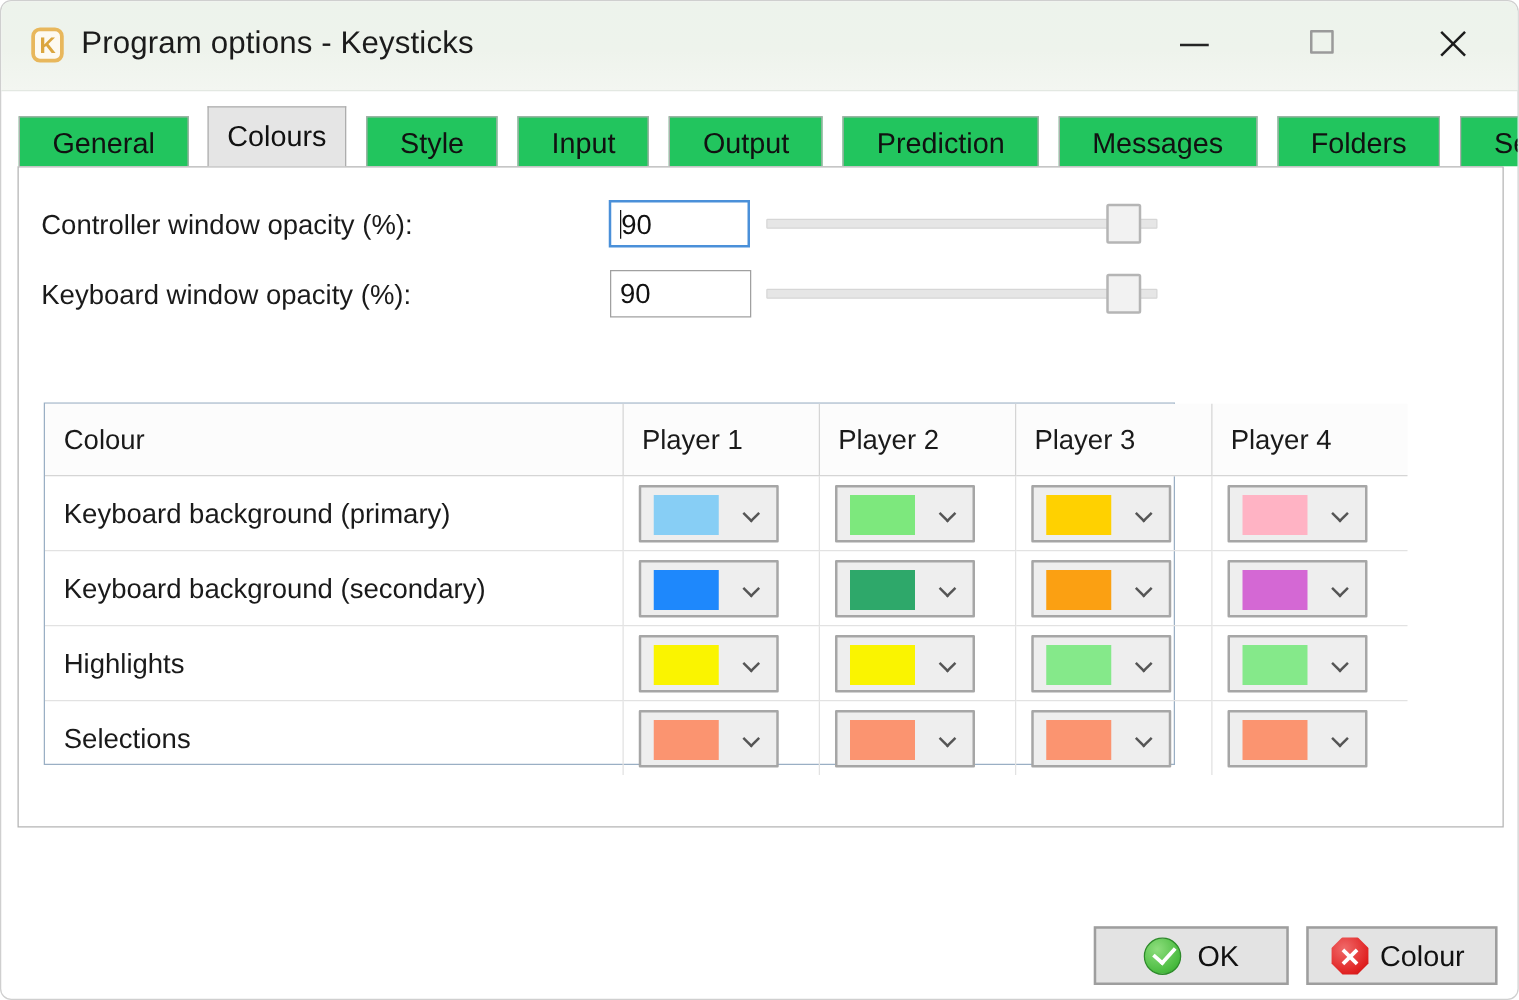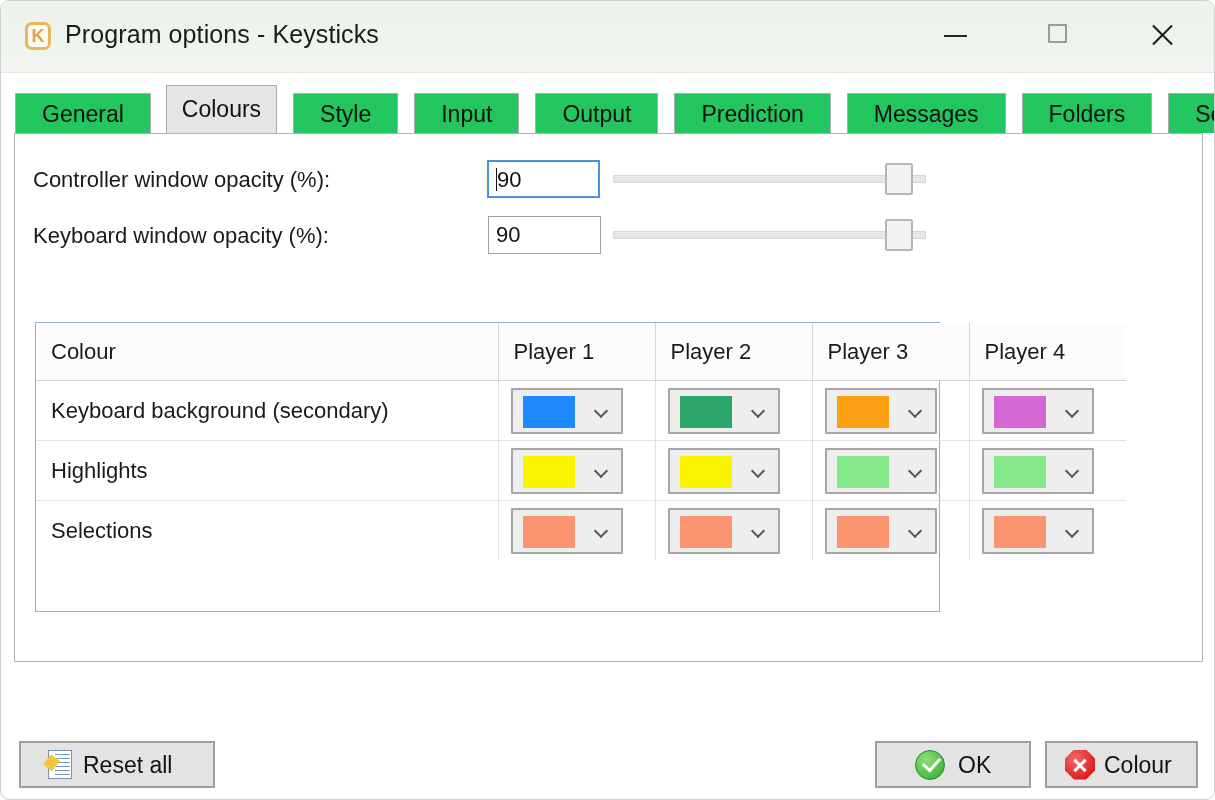--- a/index.html
+++ b/index.html
@@ -444,20 +444,47 @@
         <thead>
           <tr>
             <th>Colour</th>
             <th>Player 1</th>
             <th>Player 2</th>
             <th>Player 3</th>
             <th>Player 4</th>
           </tr>
         </thead>
         <tbody>
+          <tr>
+            <td class="rowlabel">Keyboard background (primary)</td>
+            <td class="swatchcell">
+              <div class="colour-btn">
+                <span class="swatch" style="background: rgb(135, 206, 245);"></span>
+                <span class="chev"></span>
+              </div>
+            </td>
+            <td class="swatchcell">
+              <div class="colour-btn">
+                <span class="swatch" style="background: rgb(125, 232, 125);"></span>
+                <span class="chev"></span>
+              </div>
+            </td>
+            <td class="swatchcell">
+              <div class="colour-btn">
+                <span class="swatch" style="background: rgb(255, 209, 0);"></span>
+                <span class="chev"></span>
+              </div>
+            </td>
+            <td class="swatchcell">
+              <div class="colour-btn">
+                <span class="swatch" style="background: rgb(255, 179, 196);"></span>
+                <span class="chev"></span>
+              </div>
+            </td>
+          </tr>
 
           <tr>
             <td class="rowlabel">Keyboard background (secondary)</td>
             <td class="swatchcell">
               <div class="colour-btn">
                 <span class="swatch" style="background: rgb(30, 136, 252);"></span>
                 <span class="chev"></span>
               </div>
             </td>
             <td class="swatchcell">
@@ -533,28 +560,20 @@
                 <span class="swatch" style="background: rgb(251, 148, 112);"></span>
                 <span class="chev"></span>
               </div>
             </td>
           </tr>
         </tbody>
       </table>
     </div>
   </div>
 
-  <button class="dlg-btn" id="btn-reset">
-    <span class="ico" id="reset-icon">
-      <span class="page"></span>
-        <span class="lines"></span>
-        <span class="brush"></span>
-    </span>
-    <span class="lbl">Reset all</span>
-  </button>
 
   <button class="dlg-btn" id="btn-ok">
     <span class="ico" id="ok-icon">
       <span class="circ"></span>
         <span class="check"></span>
     </span>
     <span class="lbl">OK</span>
   </button>
 
   <button class="dlg-btn" id="btn-cancel">

